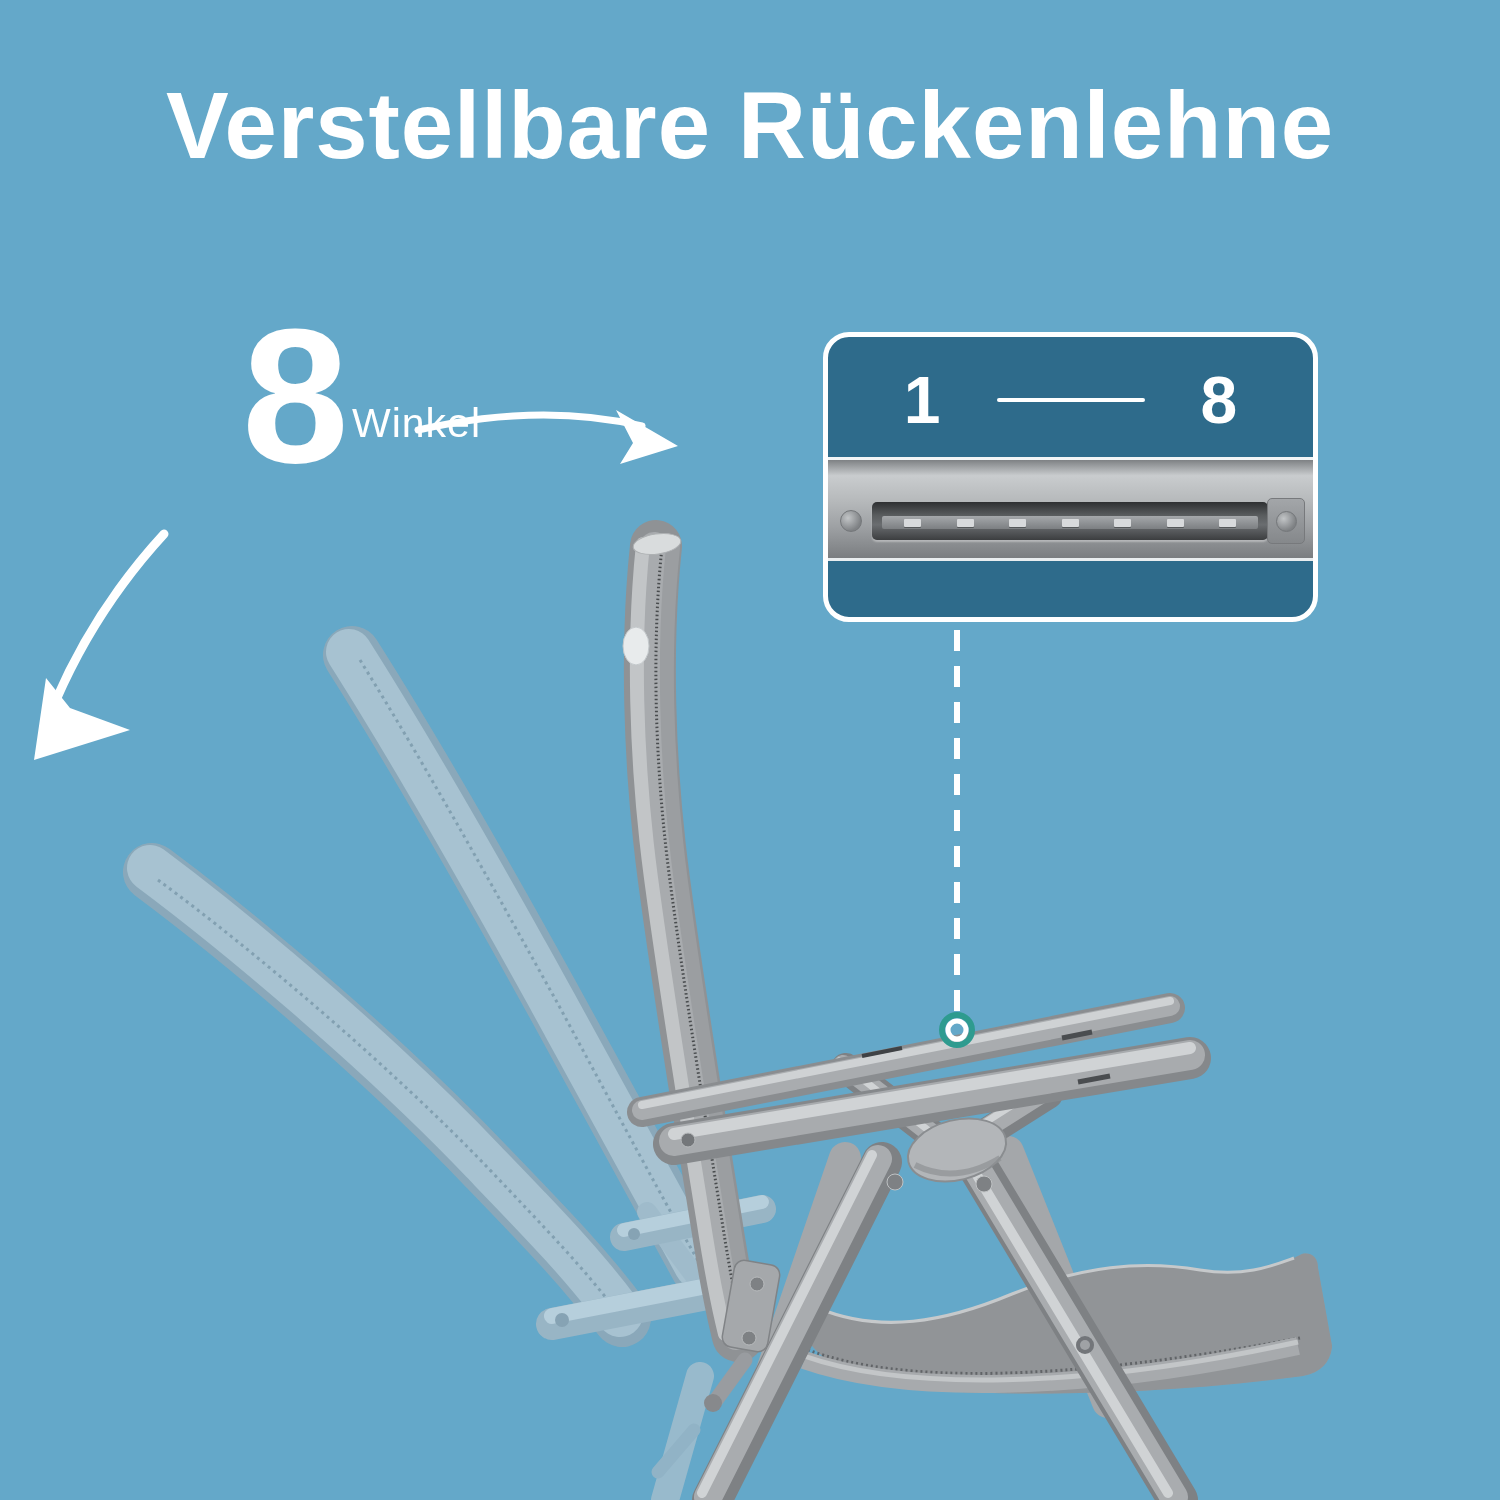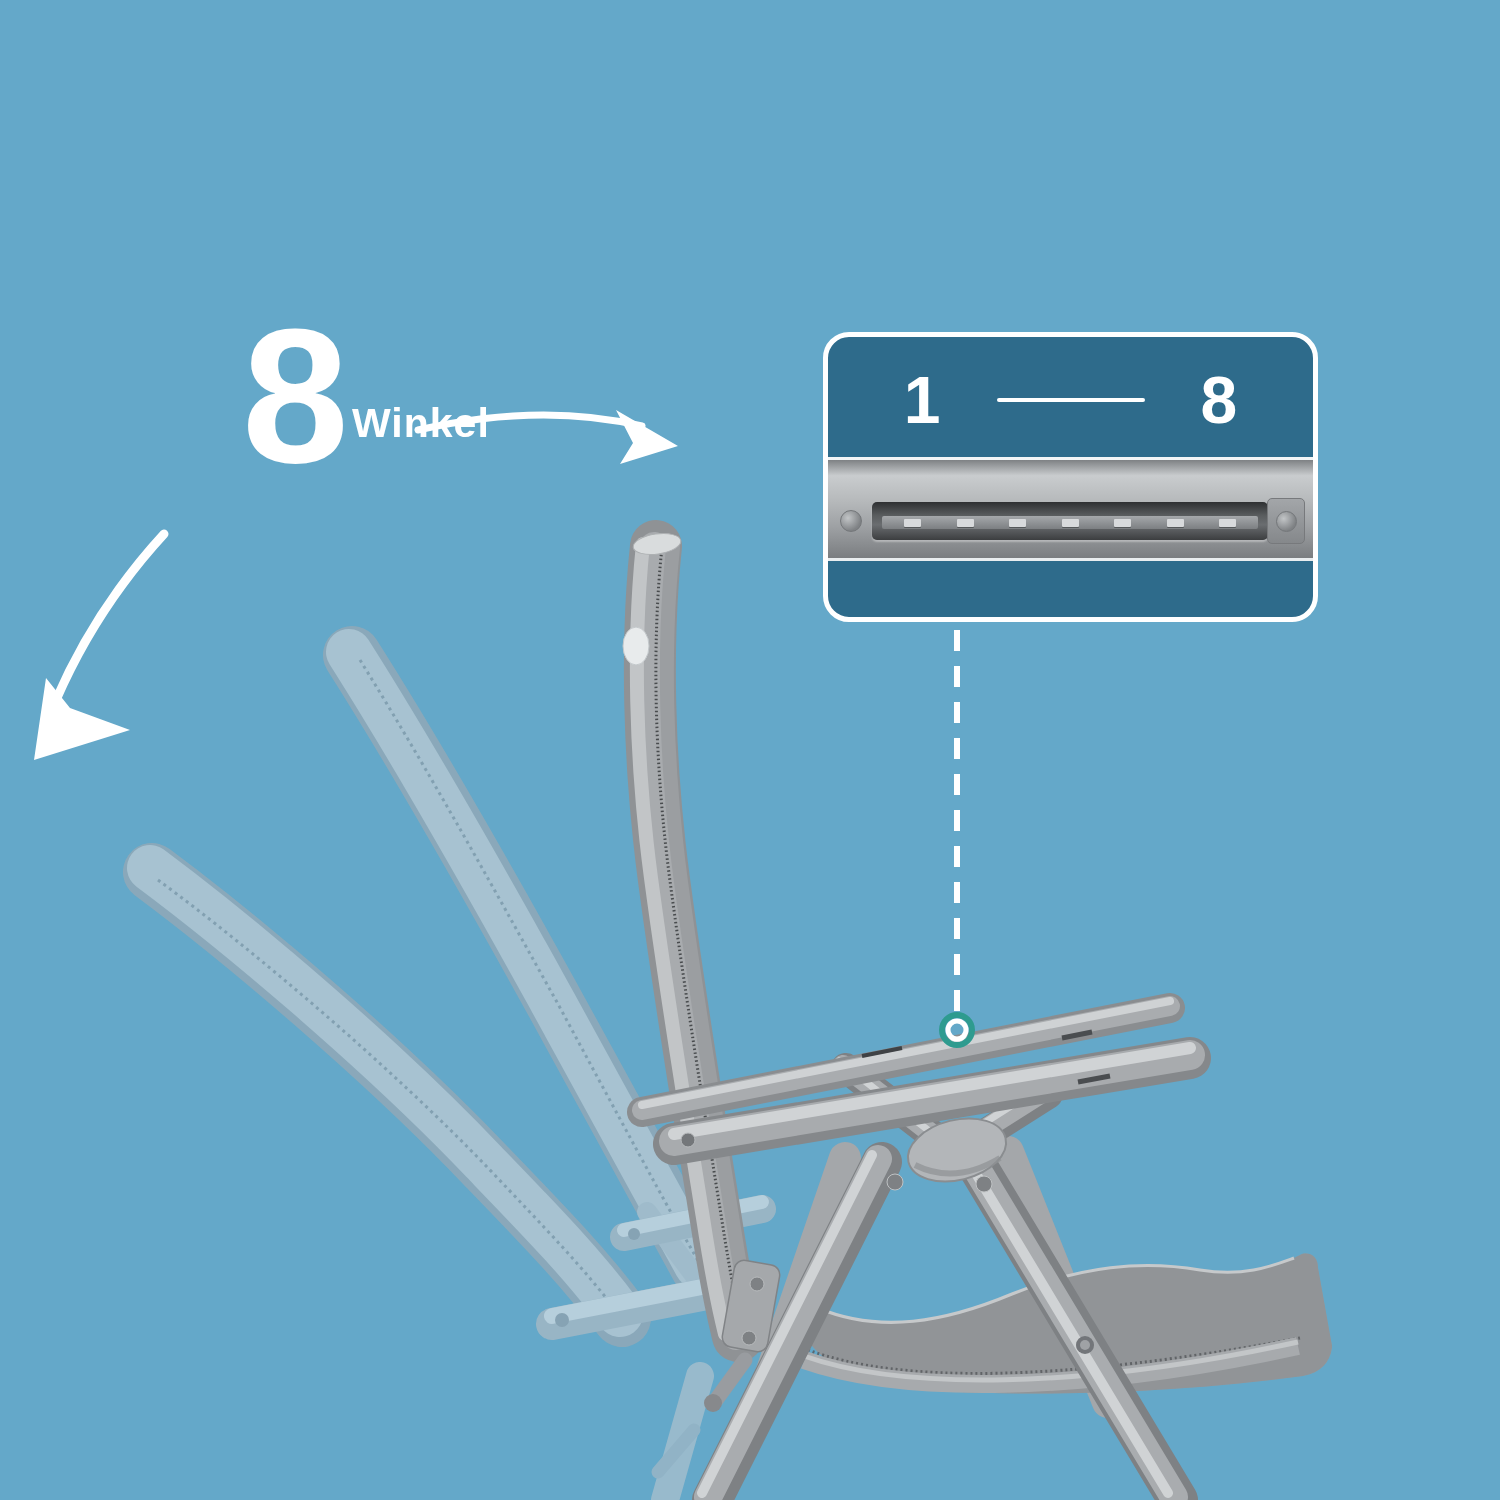--- a/index.html
+++ b/index.html
@@ -15,21 +15,21 @@
     position:absolute;top:72px;left:0;width:100%;
     text-align:center;font-size:94px;font-weight:bold;color:var(--text);
     letter-spacing:1px;
   }
   .count{
     position:absolute;left:242px;top:300px;font-size:192px;line-height:1;
     font-weight:bold;color:var(--text);
   }
   .count-label{
     position:absolute;left:352px;top:400px;font-size:41px;color:var(--text);
-    font-weight:bold;letter-spacing:1px;
+    font-weight:normal;letter-spacing:1px;
   }
 
   
   .inset{
     position:absolute;left:823px;top:332px;width:495px;height:290px;
     background:var(--inset-bg);border:5px solid #fff;border-radius:26px;
     overflow:hidden;
   }
   .range-row{
     position:absolute;top:28px;left:0;right:0;height:70px;
@@ -228,16 +228,17 @@
             <div class="notch"></div>
             <div class="notch"></div>
           </div>
       </div>
       <div class="end-plate">
         <div class="screw"></div>
       </div>
     </div>
   </div>
 
+  <h1 class="title">Verstellbare Rückenlehne</h1>
   <div class="count">8</div>
   <div class="count-label">Winkel</div>
 
 </div>
 
 </body></html>

